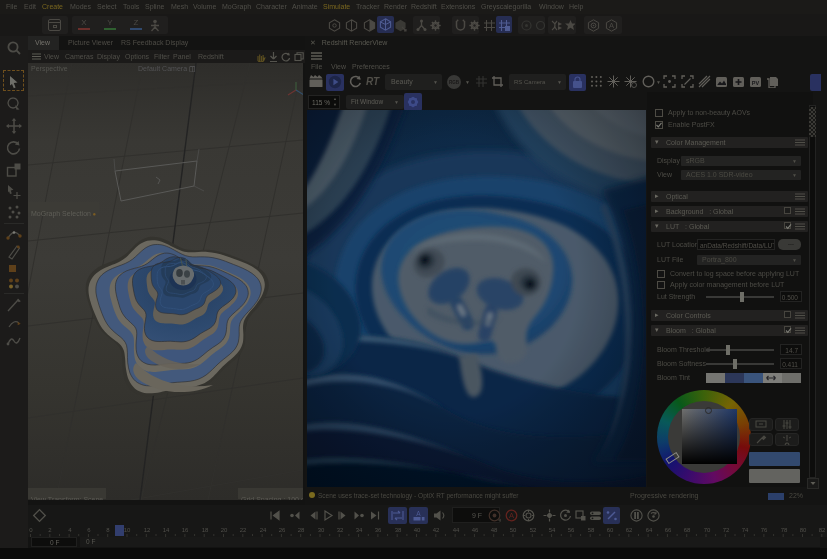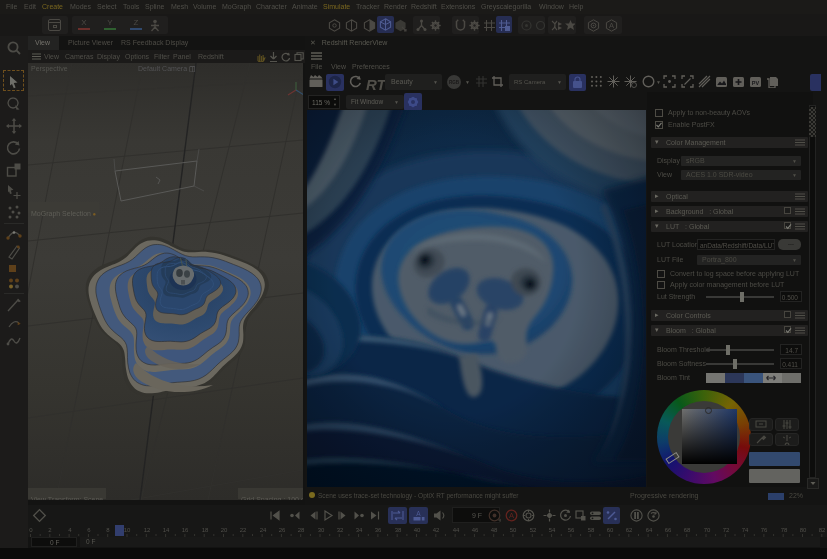--- a/index.html
+++ b/index.html
@@ -335,21 +335,21 @@
     </svg>
     <div class="abs" style="left:21px;top:38px;width:18px;height:17px;background:#293160;border-radius:2px"></div>
     <svg class="abs" style="left:23px;top:39px" width="14" height="14" viewBox="0 0 14 14">
       <circle cx="7" cy="7" r="6.2" fill="#1d2547"></circle>
       <path d="M5.4 3.8 L10.4 7 L5.4 10.2 Z" fill="#3e4c86"></path>
     </svg>
     <svg class="abs" style="left:44px;top:39px" width="13" height="13" viewBox="0 0 13 13">
       <path d="M10.8 3.8 A5 5 0 1 0 11.3 8" fill="none" stroke="#615f5a" stroke-width="1.6"></path>
       <path d="M10.5 0.8 l1.2 4 l-4.2 -0.8 Z" fill="#615f5a"></path>
     </svg>
-    <div class="abs" style="left:61px;top:40px;font-size:15px;font-style:italic;font-weight:bold;color:#514f49">RT</div>
+    <div class="abs" style="left:61px;top:40px;font-size:10px;font-style:italic;font-weight:bold;color:#514f49">RT</div>
     <div class="abs" style="left:80px;top:38px;width:57px;height:16px;background:#1f1f1e;border-radius:2px">
       <span style="position:absolute;left:6px;top:4px;font-size:7px;color:#5b5a54">Beauty</span>
       <span style="position:absolute;right:4px;top:5px;font-size:5px;color:#55544e">▼</span>
     </div>
     <svg class="abs" style="left:141px;top:38px" width="16" height="16" viewBox="0 0 16 16">
       <circle cx="8" cy="8" r="7" fill="#383836"></circle>
       <text x="8" y="10.3" font-size="4.6" fill="#191818" text-anchor="middle" font-family="Liberation Sans" font-weight="bold">RGB</text>
     </svg>
     <div class="abs" style="left:160px;top:43px;font-size:5px;color:#55544e">▼</div>
     <svg class="abs" style="left:170px;top:39px" width="13" height="13" viewBox="0 0 13 13">

